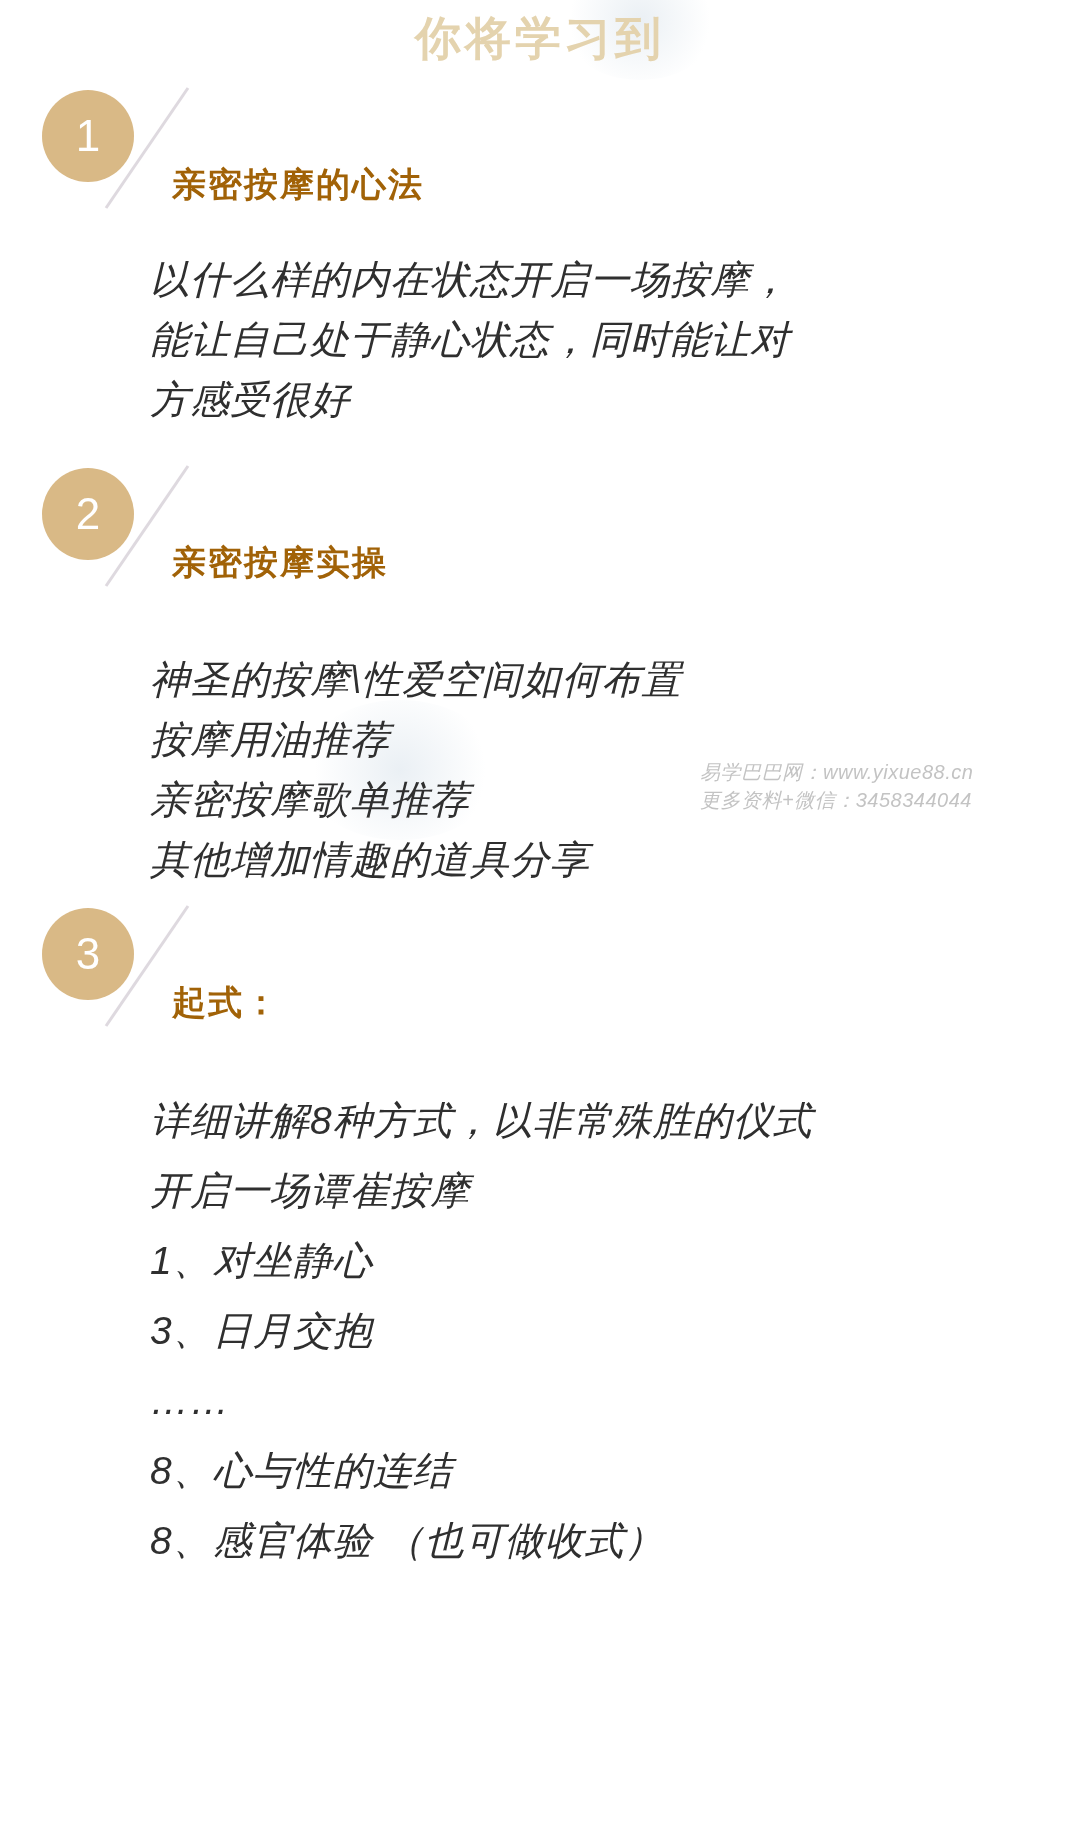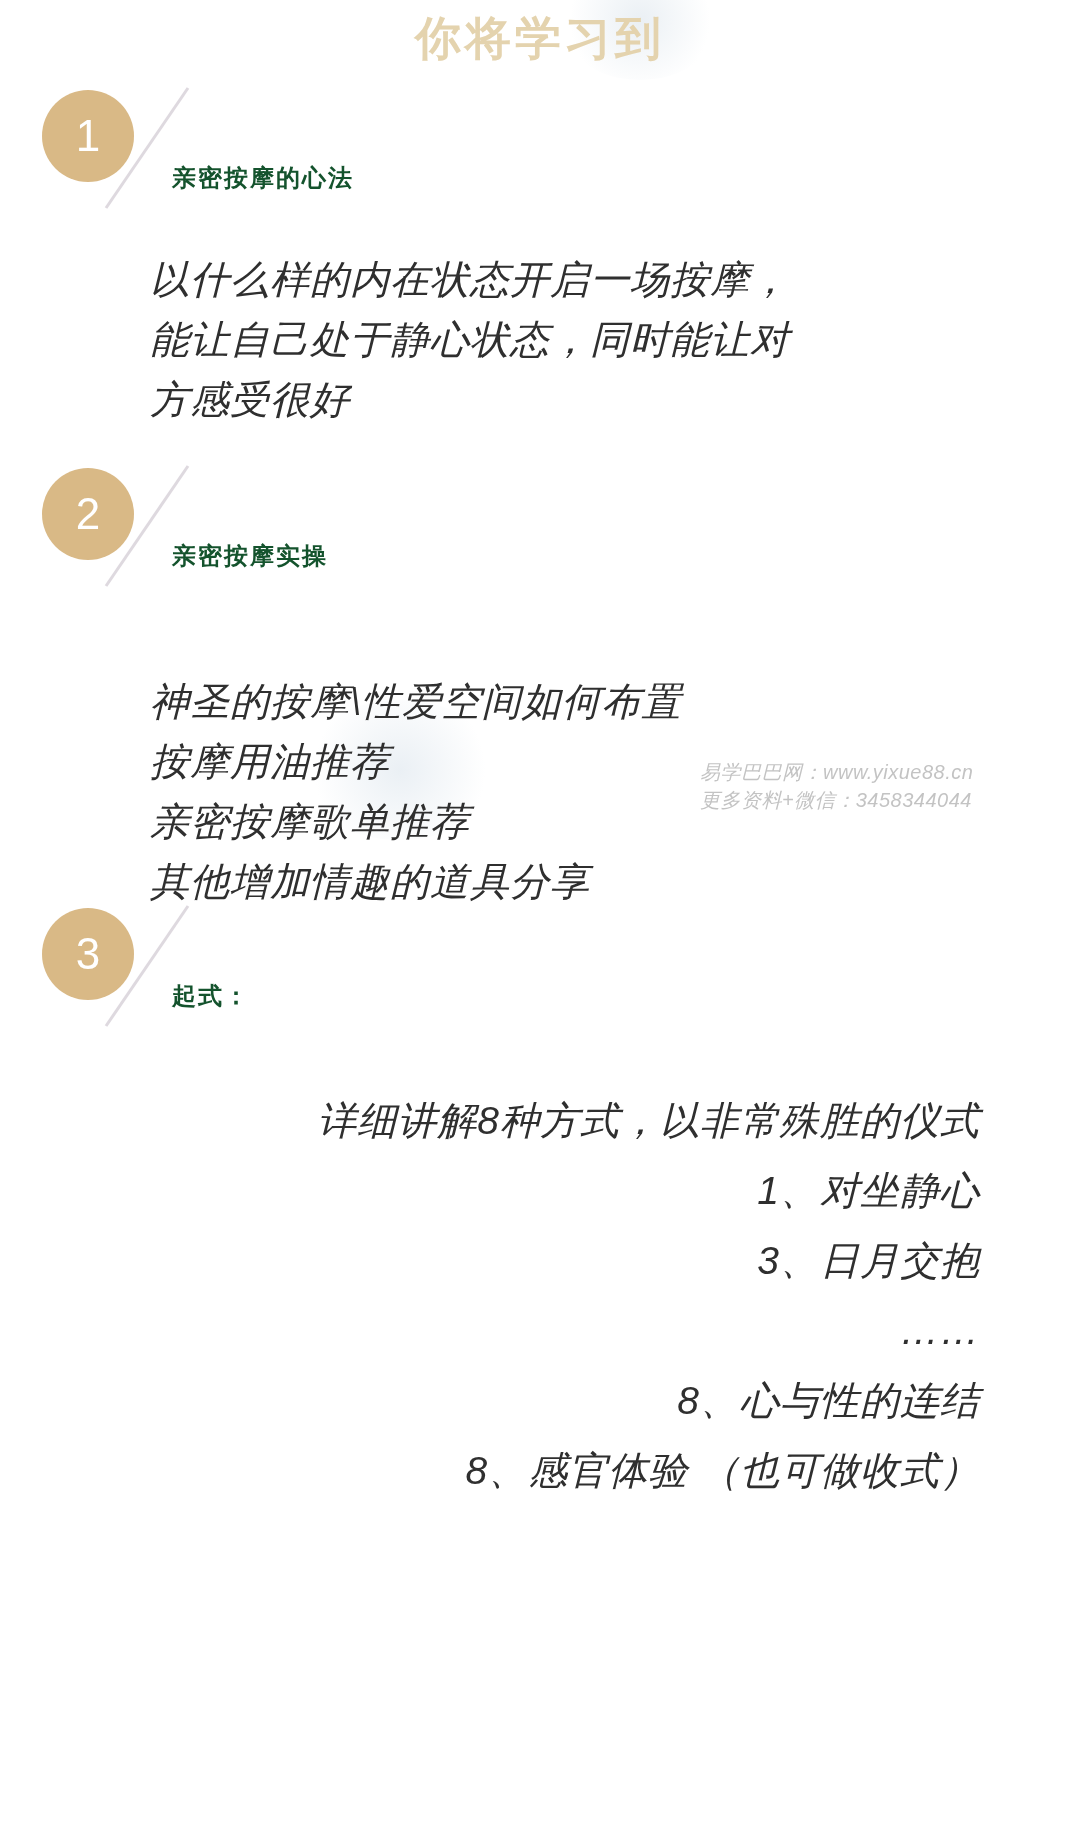--- a/index.html
+++ b/index.html
@@ -66,22 +66,22 @@
     width: 110px;
     height: 130px;
     pointer-events: none;
   }
   .slash svg { display: block; }
 
   .sec-title {
     position: absolute;
     left: 172px;
     top: 72px;
-    font-size: 24px;
-    color: #14532d;
+    font-size: 34px;
+    color: #a16207;
     font-weight: 700;
     letter-spacing: 2px;
   }
 
   .sec-body {
     position: absolute;
     left: 150px;
     top: 160px;
     width: 830px;
     color: #2f2f2f;
@@ -140,38 +140,39 @@
   </div>
 
   <div class="section" style="top:468px;">
     <div class="num-circle">2</div>
     <div class="slash">
       <svg width="110" height="130" viewBox="0 0 110 130">
         <line x1="88" y1="4" x2="6" y2="124" stroke="#ded9df" stroke-width="3"></line>
       </svg>
     </div>
     <div class="sec-title">亲密按摩实操</div>
-    <div class="sec-body" style="top:182px;margin-top:22px;">
+    <div class="sec-body" style="top:182px;">
       <div class="line">神圣的按摩\性爱空间如何布置</div>
       <div class="line">按摩用油推荐</div>
       <div class="line">亲密按摩歌单推荐</div>
       <div class="line">其他增加情趣的道具分享</div>
     </div>
   </div>
 
   <div class="section" style="top:908px;">
     <div class="num-circle">3</div>
     <div class="slash">
       <svg width="110" height="130" viewBox="0 0 110 130">
         <line x1="88" y1="4" x2="6" y2="124" stroke="#ded9df" stroke-width="3"></line>
       </svg>
     </div>
     <div class="sec-title">起式：</div>
-    <div class="sec-body" style="top:178px; line-height:70px;text-align:right;">
+    <div class="sec-body" style="top:178px; line-height:70px;">
       <div class="line">详细讲解8种方式，以非常殊胜的仪式</div>
+      <div class="line">开启一场谭崔按摩</div>
       <div class="line">1、对坐静心</div>
       <div class="line">3、日月交抱</div>
       <div class="line">……</div>
       <div class="line">8、心与性的连结</div>
       <div class="line">8、感官体验 （也可做收式）</div>
     </div>
   </div>
 
   <div class="watermark">
     <div class="wline">易学巴巴网：www.yixue88.cn</div>

